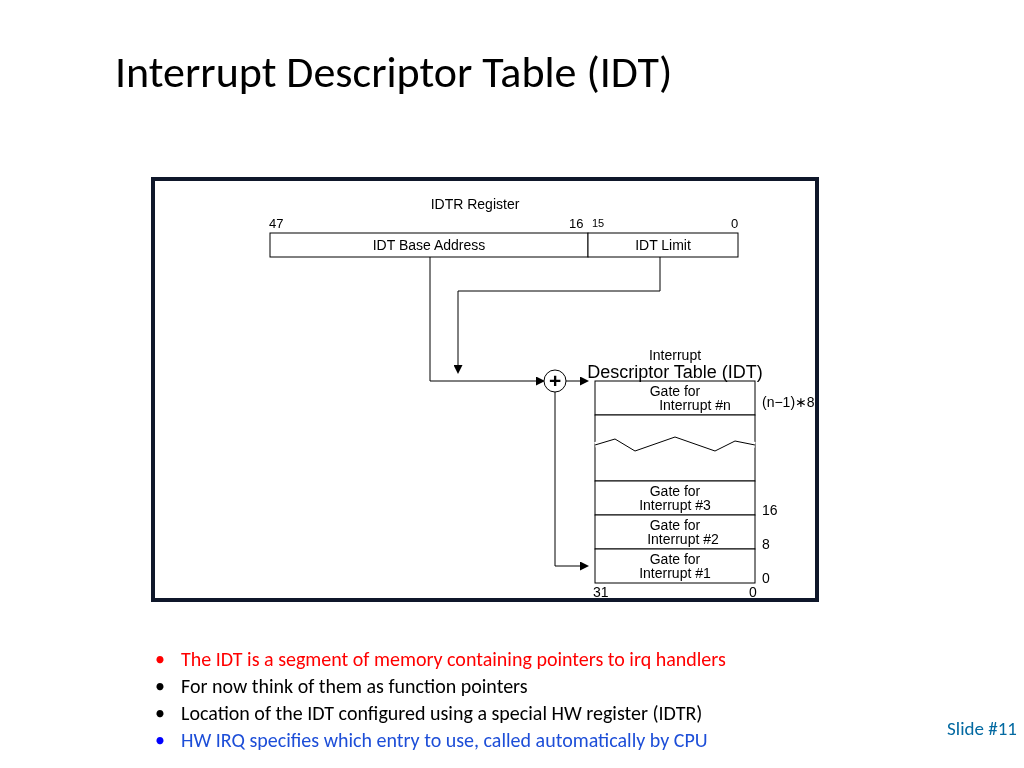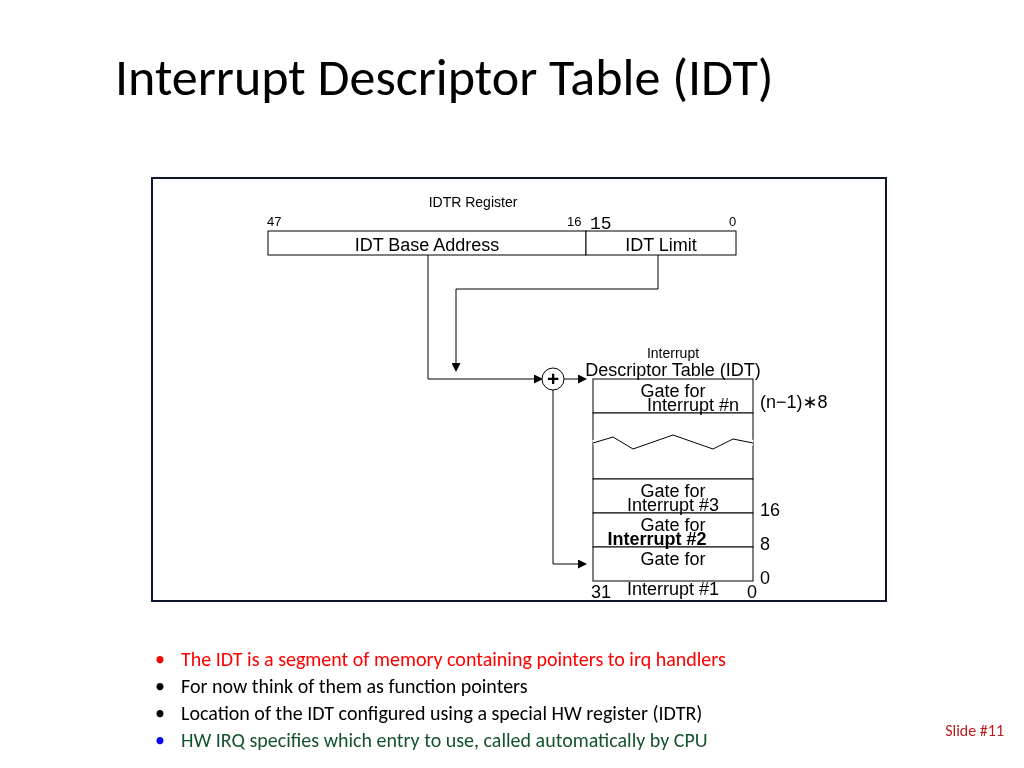--- a/index.html
+++ b/index.html
@@ -5,84 +5,84 @@
   * { margin: 0; padding: 0; box-sizing: border-box; }
   body {
     width: 1024px;
     height: 768px;
     background: #fff;
     font-family: Calibri, "Segoe UI", Arial, sans-serif;
     position: relative;
     overflow: hidden;
   }
   .title {
-    font-size: 52px;
+    font-size: 44px;
     font-weight: 400;
     color: #000;
     padding: 45px 12px 0 115px;
   }
   .diagram-box {
     position: absolute;
     left: 151px;
     top: 177px;
-    width: 736px;
+    width: 668px;
     height: 425px;
-    border: 2px solid #0f172a;
+    border: 4px solid #0f172a;
   }
   svg.diagram { position: absolute; left: 0; top: 0; }
   .dlabel {
     position: absolute;
     font-family: Arial, sans-serif;
-    font-size: 18px;
+    font-size: 14px;
     color: #000;
     text-align: center;
     line-height: 1.1;
   }
   .bullets {
     position: absolute;
     left: 155px;
     top: 646px;
     font-size: 20px;
     line-height: 1.35;
   }
   .bullets ul { list-style: none; }
   .b1 { color: #ff0000; }
   .b2 { color: #000; padding-left: 40px; }
-  .b3 { color: #14532d; padding-left: 40px; }
+  .b3 { color: #1d4ed8; padding-left: 40px; }
   .bullets li::before {
     content: "•";
     display: inline-block;
     width: 26px;
     margin-left: -26px;
     text-align: left;
   }
   .b1::before { color: #ff0000; }
   .b2::before { color: #000; }
   .b3::before { color: #0000ff; }
   .bullets li { padding-left: 26px; }
   .slide-no {
     position: absolute;
-    right: 20px;
+    right: 7px;
     bottom: 28px;
-    font-size: 16px;
-    color: #b91c1c;
+    font-size: 19px;
+    color: #0369a1;
   }
 </style>
 </head>
 <body>
 
 <h1 class="title">Interrupt Descriptor Table (IDT)</h1>
 
 <div class="diagram-box">
 
   <div class="dlabel" style="left:250px; top:16px; width:140px; font-size:14px;">IDTR Register</div>
 
   <div class="dlabel" style="left:114px; top:36px; font-size:13px;text-align:center;">47</div>
   <div class="dlabel" style="left:414px; top:36px; font-size:13px;">16</div>
-  <div class="dlabel" style="left:437px; top:36px; font-size:18px;font-family:Liberation Mono, monospace;">15</div>
+  <div class="dlabel" style="left:437px; top:36px; font-size:11px;">15</div>
   <div class="dlabel" style="left:576px; top:36px; font-size:13px;">0</div>
 
   <svg class="diagram" width="726" height="425">
 
     <defs>
       <marker id="arrow" markerWidth="9" markerHeight="9" refX="7" refY="4.5" orient="auto">
         <path d="M0,0 L9,4.5 L0,9 Z" fill="#000"></path>
       </marker>
     </defs>
 
@@ -125,24 +125,24 @@
   <div class="dlabel" style="left:440px; top:167px; width:160px; font-size:14px;">Interrupt</div>
   <div class="dlabel" style="left:430px; top:182px; width:180px; font-size:18px;">Descriptor Table (IDT)</div>
 
   <div class="dlabel" style="left:440px; top:203px; width:160px;">Gate for</div>
   <div class="dlabel" style="left:440px; top:217px; width:160px;padding-left:40px;">Interrupt #n</div>
 
   <div class="dlabel" style="left:440px; top:303px; width:160px;">Gate for</div>
   <div class="dlabel" style="left:440px; top:317px; width:160px;">Interrupt #3</div>
 
   <div class="dlabel" style="left:440px; top:337px; width:160px;">Gate for</div>
-  <div class="dlabel" style="left:424px; top:351px; width:160px;font-weight:bold;">Interrupt #2</div>
+  <div class="dlabel" style="left:448px; top:351px; width:160px;">Interrupt #2</div>
 
   <div class="dlabel" style="left:440px; top:371px; width:160px;">Gate for</div>
-  <div class="dlabel" style="left:440px; top:385px; width:160px;margin-top:16px;">Interrupt #1</div>
+  <div class="dlabel" style="left:440px; top:385px; width:160px;">Interrupt #1</div>
 
   <div class="dlabel" style="left:607px; top:214px;">(n−1)∗8</div>
   <div class="dlabel" style="left:607px; top:322px;">16</div>
   <div class="dlabel" style="left:607px; top:356px;">8</div>
   <div class="dlabel" style="left:607px; top:390px;">0</div>
 
   <div class="dlabel" style="left:438px; top:404px;">31</div>
   <div class="dlabel" style="left:594px; top:404px;">0</div>
 
 </div>

